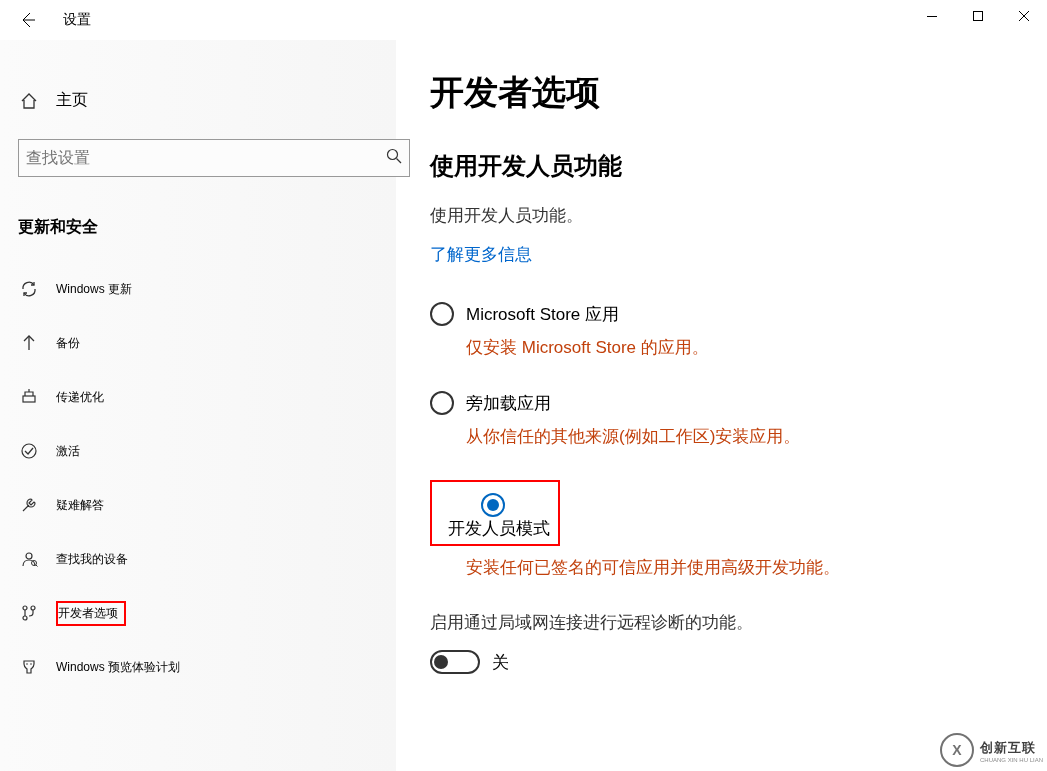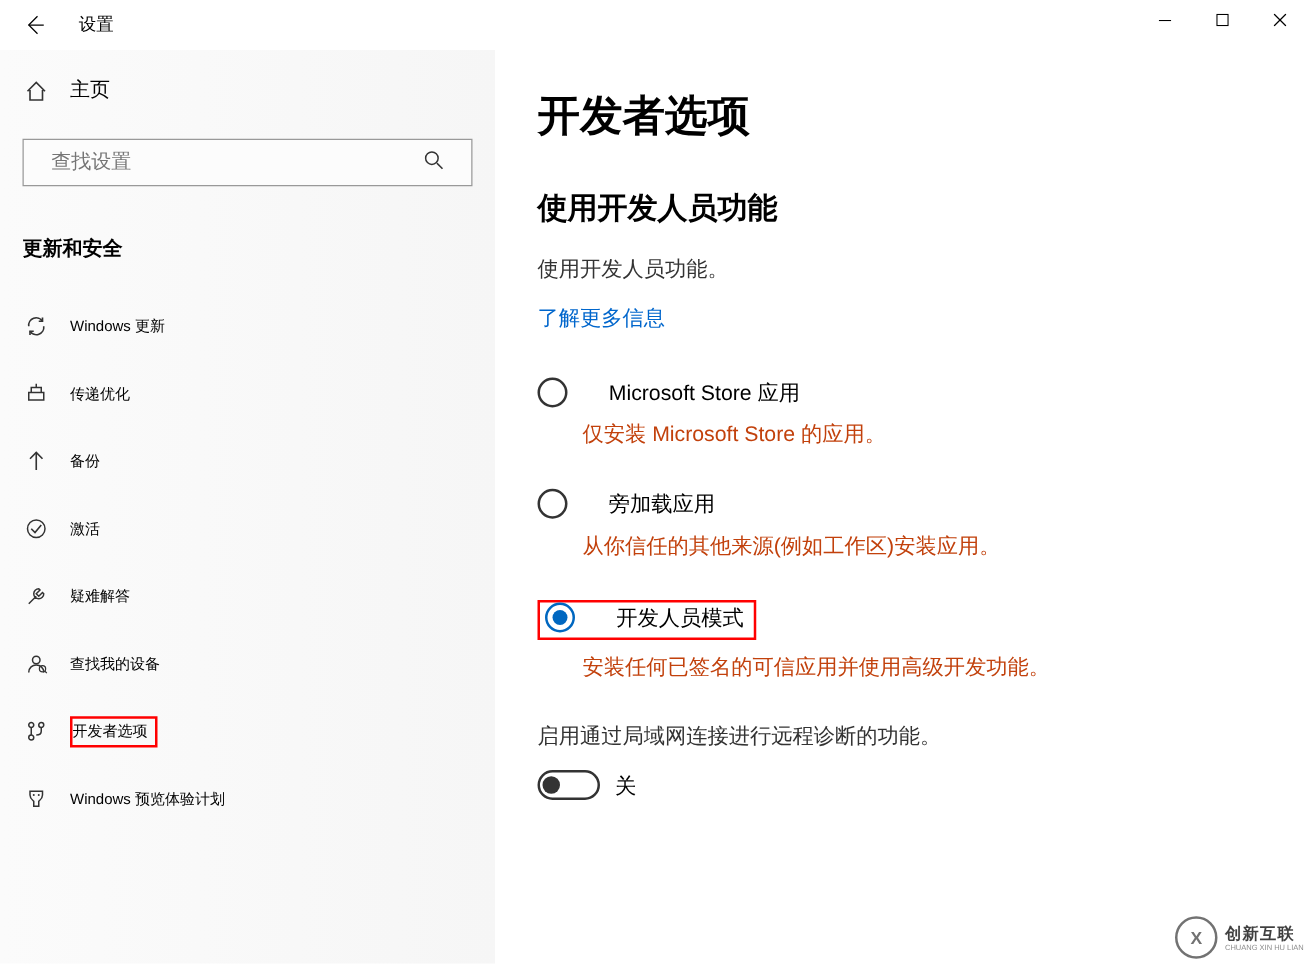--- a/index.html
+++ b/index.html
@@ -56,39 +56,40 @@
   height: 100%;
   padding: 18px 18px 0 18px;
   background: linear-gradient(to right, #fbfbfb 0%, #f6f6f6 100%);
 }
 .home-row {
   display: flex;
   align-items: center;
   margin-bottom: 24px;
   padding: 4px 0 4px 0;
   cursor: default;
+  margin-top: 28px;
 }
 .home-row .icon {
   width: 22px;
   display: flex;
   justify-content: center;
   font-size: 16px;
 }
 .home-row .label {
   margin-left: 16px;
   font-size: 16px;
 }
 .search-box {
-  width: 360px;
+  width: 392px;
   height: 38px;
   border: 1px solid #999;
   background: #fcfcfc;
   display: flex;
   align-items: center;
-  padding: 0 22px;
+  padding: 0 7px;
   margin-bottom: 40px;
 }
 .search-box input {
   flex: 1;
   border: none;
   outline: none;
   background: transparent;
   font-size: 16px;
   color: #555;
 }
@@ -158,21 +159,20 @@
   display: flex;
   flex-direction: column;
 }
 .radio-item {
   margin-bottom: 32px;
 }
 .radio-row {
   display: flex;
   align-items: center;
   margin-bottom: 10px;
-  gap: 21px;
 }
 .radio-circle {
   width: 24px;
   height: 24px;
   border: 2px solid #333;
   border-radius: 50%;
   display: flex;
   align-items: center;
   justify-content: center;
   flex-shrink: 0;
@@ -190,22 +190,23 @@
   font-size: 17px;
   margin-left: 12px;
 }
 .radio-desc {
   font-size: 17px;
   color: #c2410c;
   margin-left: 36px;
 }
 .radio-highlighted {
   border: 2px solid #ff0000;
-  padding: 0 8px 4px 4px;
+  padding: 11px 8px 4px 4px;
   display: inline-flex;
+  flex-direction: column;
 }
 .toggle-row {
   display: flex;
   align-items: center;
   margin-top: 6px;
 }
 .toggle {
   width: 50px;
   height: 24px;
   border: 2px solid #333;
@@ -319,35 +320,35 @@
             <path d="M3 9 A6 6 0 0 1 14 5 M15 9 A6 6 0 0 1 4 13" fill="none" stroke="#333" stroke-width="1.3"></path>
             <path d="M14 2 V5 H11 M4 16 V13 H7" fill="none" stroke="#333" stroke-width="1.3"></path>
           </svg>
       </span>
       <span class="label">Windows 更新</span>
     </div>
 
     <div class="nav-item">
       <span class="icon">
         <svg width="18" height="18" viewBox="0 0 18 18">
+            <line x1="9" y1="16" x2="9" y2="2" stroke="#333" stroke-width="1.3"></line>
+            <path d="M4 7 L9 2 L14 7" fill="none" stroke="#333" stroke-width="1.3"></path>
+          </svg>
+      </span>
+      <span class="label">备份</span>
+    </div>
+
+    <div class="nav-item">
+      <span class="icon">
+        <svg width="18" height="18" viewBox="0 0 18 18">
             <rect x="3" y="8" width="12" height="6" fill="none" stroke="#333" stroke-width="1.2"></rect>
             <path d="M5 8 V4 H13 V8 M9 4 V1" fill="none" stroke="#333" stroke-width="1.2"></path>
           </svg>
       </span>
       <span class="label">传递优化</span>
-    </div>
-
-    <div class="nav-item">
-      <span class="icon">
-        <svg width="18" height="18" viewBox="0 0 18 18">
-            <line x1="9" y1="16" x2="9" y2="2" stroke="#333" stroke-width="1.3"></line>
-            <path d="M4 7 L9 2 L14 7" fill="none" stroke="#333" stroke-width="1.3"></path>
-          </svg>
-      </span>
-      <span class="label">备份</span>
     </div>
 
     <div class="nav-item">
       <span class="icon">
         <svg width="18" height="18" viewBox="0 0 18 18">
             <circle cx="9" cy="9" r="7" fill="none" stroke="#333" stroke-width="1.2"></circle>
             <path d="M5 9 L8 12 L13 6" fill="none" stroke="#333" stroke-width="1.3"></path>
           </svg>
       </span>
       <span class="label">激活</span>

